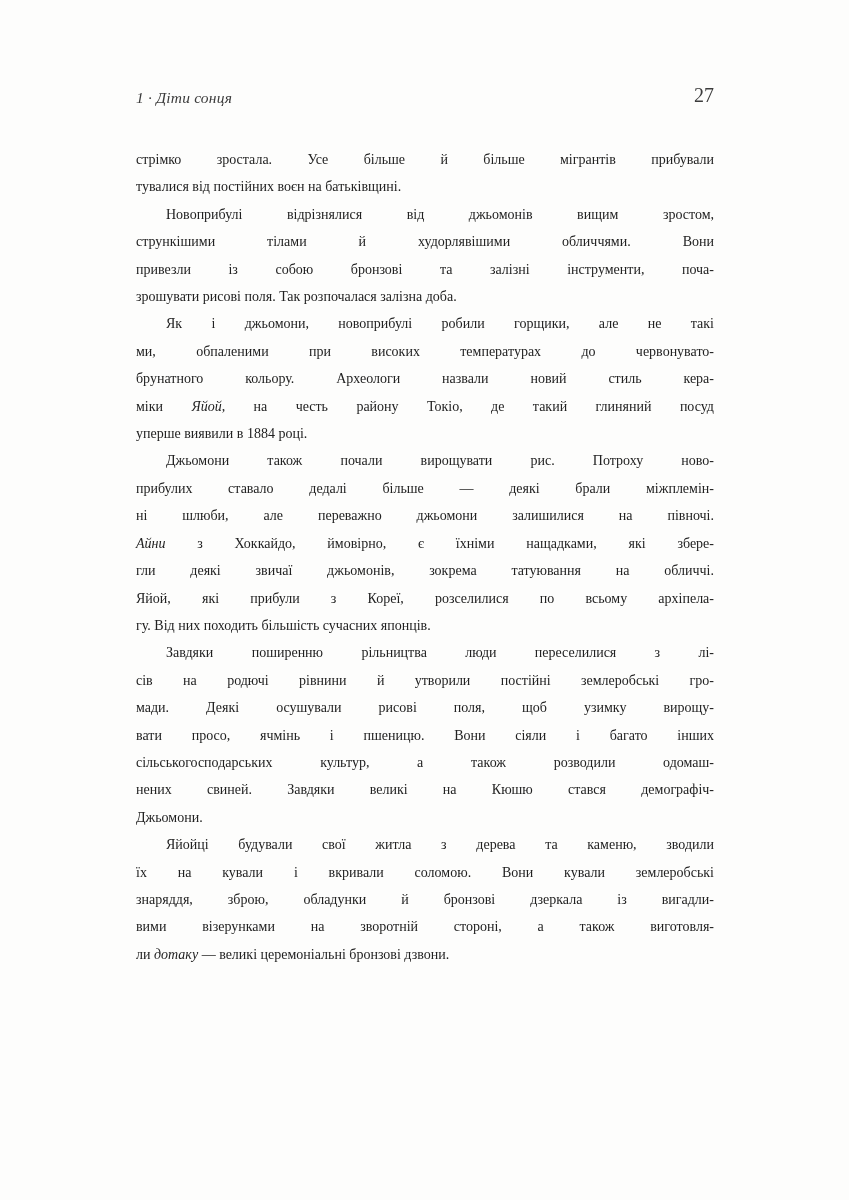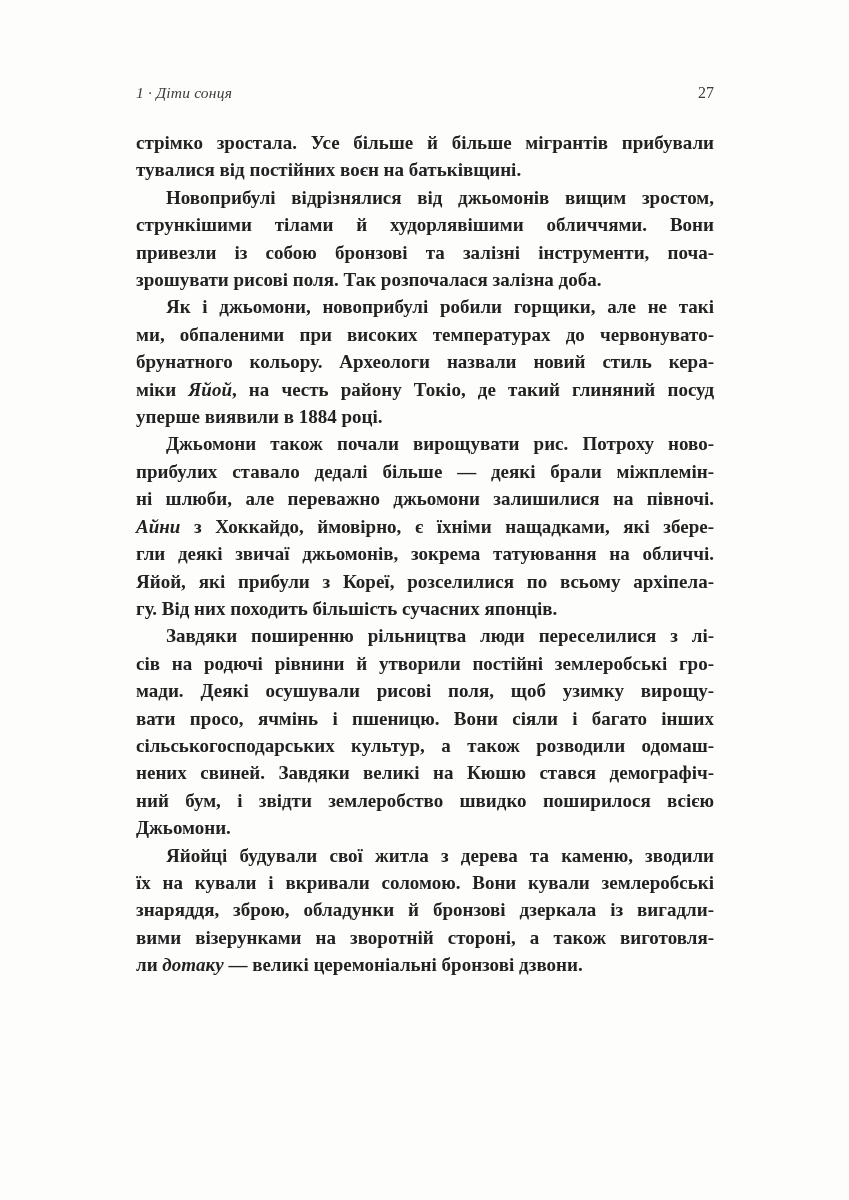--- a/index.html
+++ b/index.html
@@ -23,34 +23,33 @@
     left: 136px;
     top: 84px;
     width: 578px;
   }
   .running-head {
     display: flex;
     justify-content: space-between;
     align-items: flex-end;
     font-size: 15.5px;
     color: #3c3c3c;
-    margin-bottom: 27px;
+    margin-bottom: 39px;
   }
   .running-head .chapter {
     font-style: italic;
     letter-spacing: 0.2px;
   }
   .running-head .pagenum {
     font-style: normal;
-    font-size: 16px;
+    font-size: 20px;
   }
   .body-text {
-    font-size: 19px;
+    font-size: 14px;
     line-height: 27.4px;
-    font-weight: bold;
   }
   .para {
     margin: 0;
   }
   .line {
     text-align: left;
     white-space: nowrap;
   }
   .line.just {
     white-space: normal;
@@ -100,21 +99,20 @@
           <div class="line just"><span>Яйой, які прибули з Кореї, розселилися по всьому архіпела-</span></div>
           <div class="line"><span>гу. Від них походить більшість сучасних японців.</span></div>
         </div>
         <div class="para">
           <div class="line just first-indent"><span>Завдяки поширенню рільництва люди переселилися з лі-</span></div>
           <div class="line just"><span>сів на родючі рівнини й утворили постійні землеробські гро-</span></div>
           <div class="line just"><span>мади. Деякі осушували рисові поля, щоб узимку вирощу-</span></div>
           <div class="line just"><span>вати просо, ячмінь і пшеницю. Вони сіяли і багато інших</span></div>
           <div class="line just"><span>сільськогосподарських культур, а також розводили одомаш-</span></div>
           <div class="line just"><span>нених свиней. Завдяки великі на Кюшю стався демографіч-</span></div>
-          <div class="line just"><span>ний бум, і звідти землеробство швидко поширилося всією</span></div>
           <div class="line"><span>Джьомони.</span></div>
         </div>
         <div class="para">
           <div class="line just first-indent"><span>Яйойці будували свої житла з дерева та каменю, зводили</span></div>
           <div class="line just"><span>їх на кували і вкривали соломою. Вони кували землеробські</span></div>
           <div class="line just"><span>знаряддя, зброю, обладунки й бронзові дзеркала із вигадли-</span></div>
           <div class="line just"><span>вими візерунками на зворотній стороні, а також виготовля-</span></div>
           <div class="line"><span>ли </span><span class="it">дотаку</span><span> — великі церемоніальні бронзові дзвони.</span></div>
         </div>
       </div>

